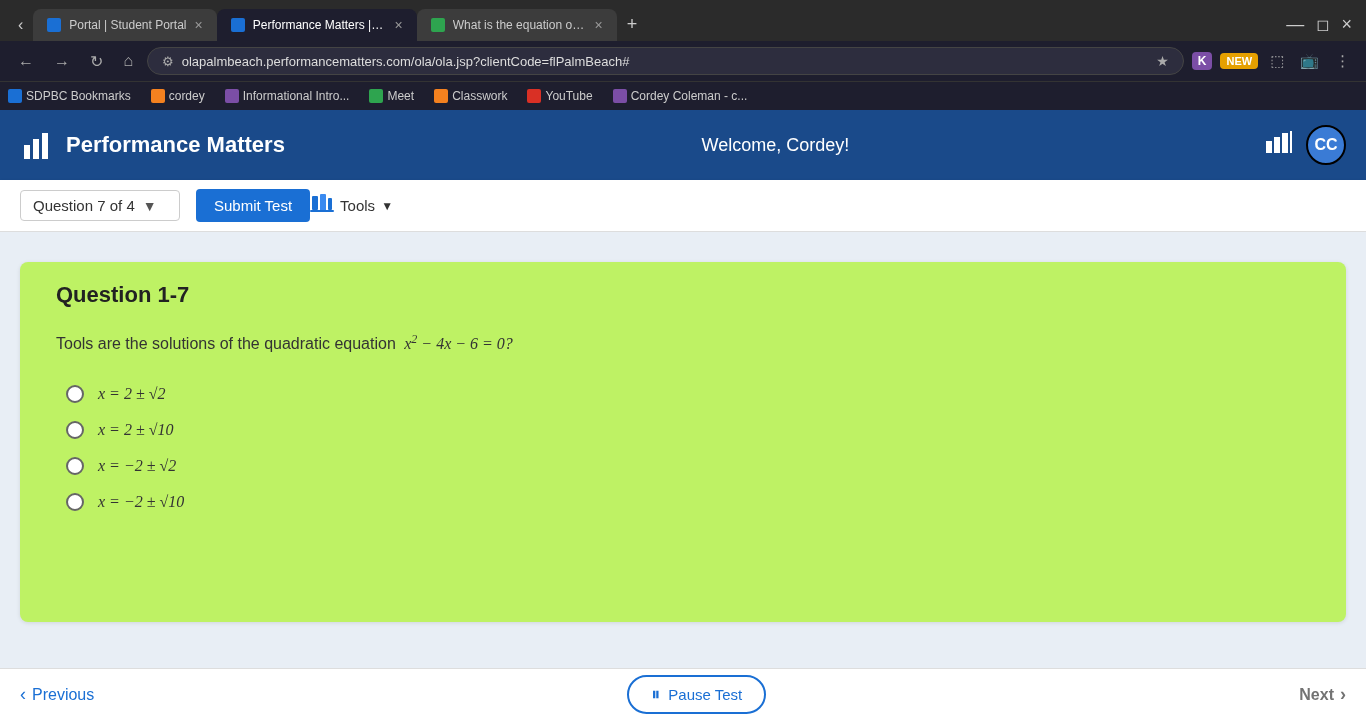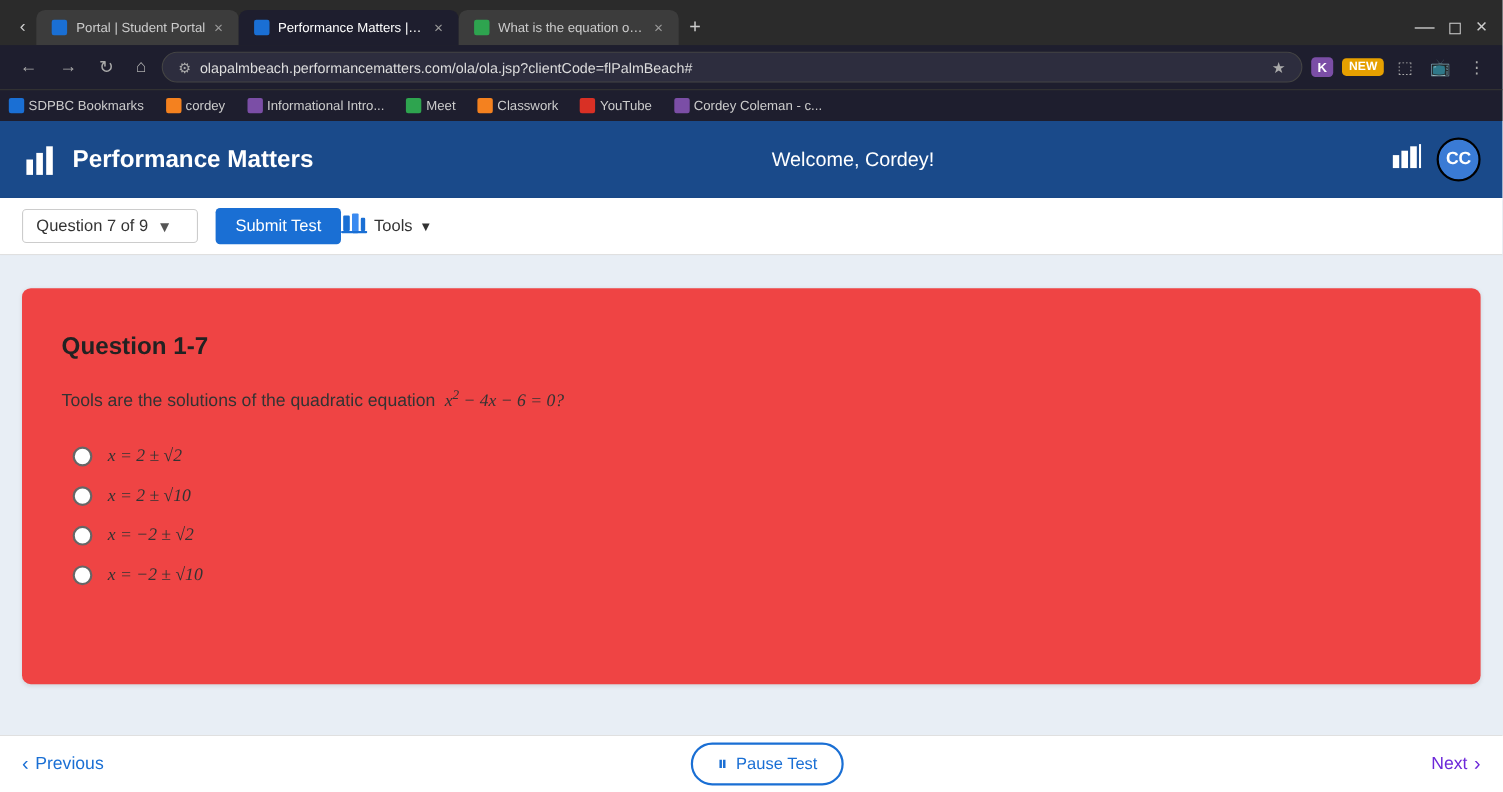--- a/index.html
+++ b/index.html
@@ -40,35 +40,35 @@
     .toolbar { display: flex; align-items: center; padding: 0 20px; height: 52px; background: white; border-bottom: 1px solid #ddd; box-shadow: 0 1px 3px rgba(0,0,0,0.1); }
     .question-selector { display: flex; align-items: center; gap: 8px; border: 1px solid #ccc; border-radius: 4px; padding: 6px 12px; cursor: pointer; font-size: 15px; color: #333; min-width: 160px; }
     .question-selector-arrow { color: #555; font-size: 14px; }
     .submit-btn { background: #1a6fd4; color: white; border: none; border-radius: 4px; padding: 8px 18px; font-size: 15px; cursor: pointer; margin-left: 16px; font-weight: 500; }
     .test-name { flex: 1; text-align: center; font-size: 17px; font-weight: bold; color: #333; }
     .tools-btn { display: flex; align-items: center; gap: 6px; background: none; border: none; cursor: pointer; font-size: 15px; color: #333; font-weight: 500; }
     .tools-icon { font-size: 20px; color: #1a6fd4; }
 
     
     .main-content { padding: 30px 20px; background: #e8eef5; min-height: 440px; }
-    .question-card { background: #ef4444; border-radius: 8px; padding: 40px 36px; box-shadow: 0 1px 4px rgba(0,0,0,0.1); min-height: 360px; }
+    .question-card { background: #bef264; border-radius: 8px; padding: 20px 36px; box-shadow: 0 1px 4px rgba(0,0,0,0.1); min-height: 360px; }
     .question-title { font-size: 22px; font-weight: bold; color: #222; margin-bottom: 22px; }
     .question-text { font-size: 16px; color: #333; margin-bottom: 28px; line-height: 1.6; }
     .answer-options { display: flex; flex-direction: column; gap: 18px; margin-left: 10px; }
     .answer-option { display: flex; align-items: center; gap: 14px; cursor: pointer; }
     .answer-radio { width: 18px; height: 18px; border-radius: 50%; border: 2px solid #666; flex-shrink: 0; cursor: pointer; appearance: none; -webkit-appearance: none; background: white; }
     .answer-radio:checked { border-color: #1a6fd4; background: #1a6fd4; }
     .answer-label { font-size: 16px; color: #333; }
 
     
     .footer { display: flex; align-items: center; padding: 0 20px; height: 52px; background: white; border-top: 1px solid #ddd; position: fixed; bottom: 0; width: 1366px; }
     .prev-btn { display: flex; align-items: center; gap: 6px; background: none; border: none; color: #1a6fd4; font-size: 16px; cursor: pointer; font-weight: 500; }
     .footer-center { flex: 1; text-align: center; }
     .pause-btn { display: inline-flex; align-items: center; gap: 8px; background: none; border: 2px solid #1a6fd4; color: #1a6fd4; border-radius: 24px; padding: 7px 22px; font-size: 15px; cursor: pointer; font-weight: 500; }
-    .next-btn { display: flex; align-items: center; gap: 6px; background: none; border: none; color: #6d28d9; font-size: 16px; cursor: pointer; font-weight: 400; }
+    .next-btn { display: flex; align-items: center; gap: 6px; background: none; border: none; color: #737373; font-size: 16px; cursor: pointer; font-weight: 700; }
     .chevron { font-size: 18px; }
 
     
     .fav-blue { background: #1a6fd4; }
 
     
     .math { font-style: italic; font-family: "Times New Roman", serif; }
     sup { font-size: 0.75em; vertical-align: super; }
   </style>
 </head>
@@ -172,21 +172,21 @@
         <rect x="16" y="2" width="6" height="20"></rect>
         <rect x="24" y="0" width="2" height="22"></rect>
       </svg>
     </button>
     <div class="avatar">CC</div>
   </div>
 </div>
 
 <div class="toolbar">
   <div class="question-selector">
-    <span>Question 7 of 9</span>
+    <span>Question 7 of 4</span>
     <span class="question-selector-arrow">▼</span>
   </div>
   <button class="submit-btn">Submit Test</button>
   <button class="tools-btn">
     <span class="tools-icon">
       <svg width="24" height="22" viewBox="0 0 24 22" fill="#1a6fd4">
         <rect x="2" y="4" width="6" height="14" rx="1"></rect>
         <rect x="10" y="2" width="6" height="18" rx="1" fill="#3a8af0"></rect>
         <rect x="18" y="6" width="4" height="12" rx="1"></rect>
         <rect x="0" y="18" width="24" height="2" rx="1"></rect>

